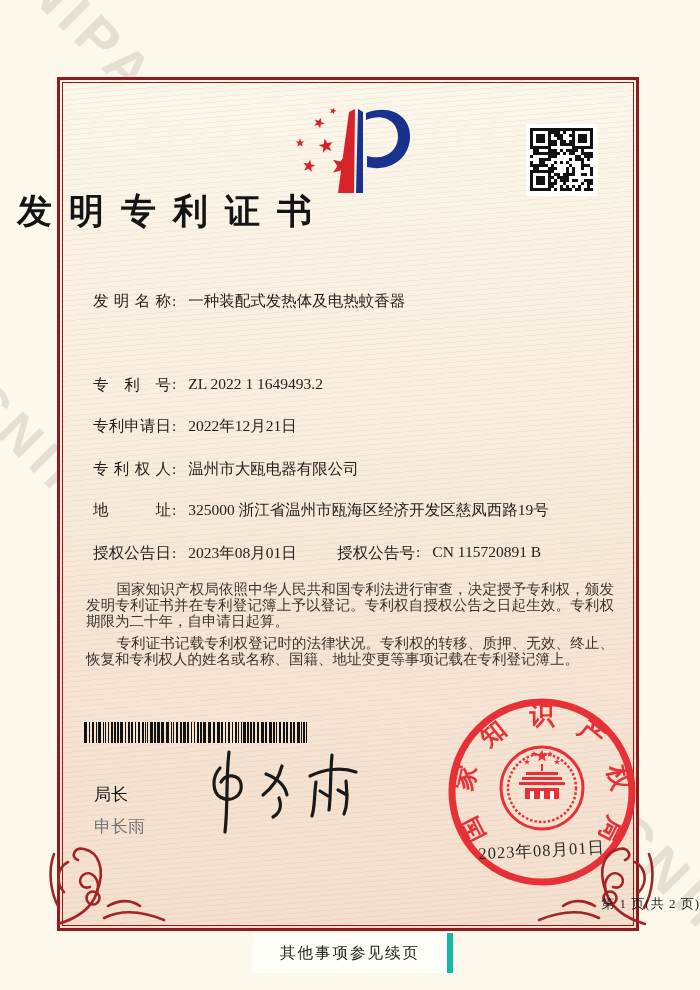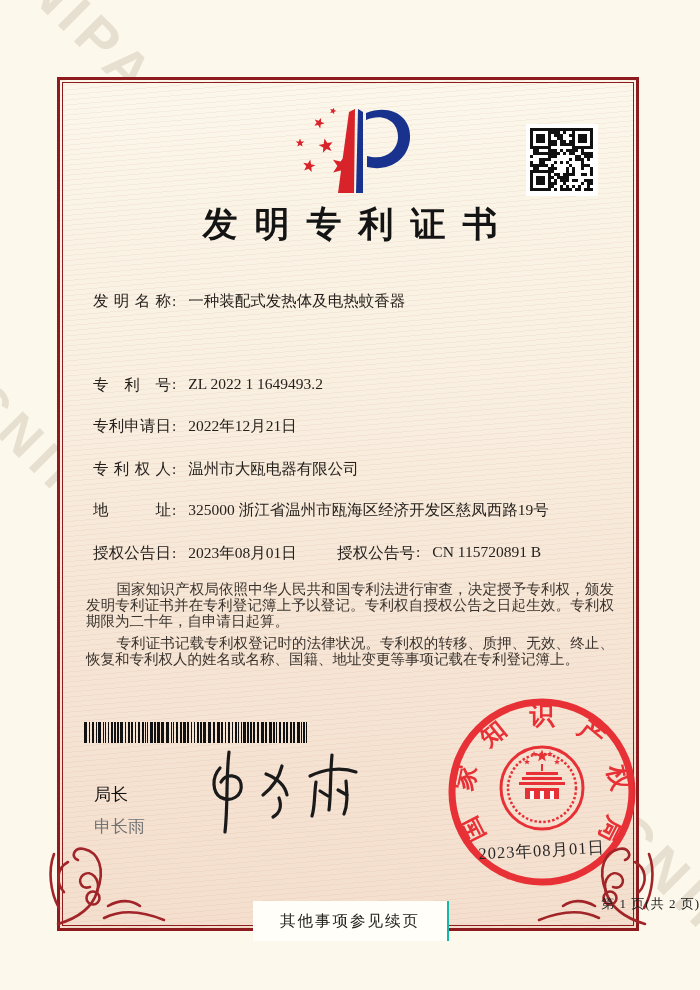--- a/index.html
+++ b/index.html
@@ -17,39 +17,39 @@
   .cert-inner{position:absolute;left:57px;top:77px;width:576px;height:848px;
       border:3px solid #8e1c1e;
       background:
         repeating-linear-gradient(175deg, rgba(205,140,120,0.10) 0 1px, rgba(255,255,255,0) 1px 5px),
         linear-gradient(180deg,#fbf7ea 0%,#f9f0e1 35%,#f6e6d6 62%,#f4dfce 100%);}
   .cert-inner::before{content:'';position:absolute;inset:2px;border:1px solid #8e1c1e;pointer-events:none;}
   .certno{position:absolute;left:95px;top:126px;font-size:15.5px;letter-spacing:2px;color:#1d1d1d;}
   .logo{position:absolute;left:288px;top:101px;}
   .qrbox{position:absolute;left:526px;top:124px;width:72px;height:72px;background:#fff;}
   .qrbox svg{position:absolute;left:4px;top:4px;}
-  .title{position:absolute;left:0;top:201px;width:700px;text-align:center;font-size:35px;
+  .title{position:absolute;left:0;top:188px;width:700px;font-size:35px;
          font-weight:600;letter-spacing:17px;text-indent:17px;color:#141414;}
   .frow{position:absolute;left:93px;width:520px;font-size:15.5px;white-space:nowrap;color:#26211d;}
   .flabel{display:inline-block;width:78px;text-align:justify;text-align-last:justify;vertical-align:top;}
   .fcolon{margin:0 12px 0 1px;}
   .gp2{position:absolute;left:244px;top:0;}
   .paras{position:absolute;left:86px;top:581px;width:528px;color:#3a332d;}
   .paras p{margin:0 0 6px 0;font-size:14.5px;line-height:16px;text-indent:2.1em;text-align:justify;}
   .barcode{position:absolute;left:84px;top:722px;}
   .sig-svg{position:absolute;left:190px;top:746px;}
   .director-title{position:absolute;left:94px;top:783px;font-size:17px;font-family:Liberation Sans, sans-serif;color:#111;}
   .director-name{position:absolute;left:94px;top:815px;font-size:17px;font-family:"Liberation Sans",sans-serif;color:#737373;}
   .seal{position:absolute;left:446px;top:696px;opacity:0.95;}
   .flourish{position:absolute;pointer-events:none;}
   .fl-left{left:46px;top:796px;}
   .fl-right{left:532px;top:796px;transform:scaleX(-1);}
   .pageinfo{position:absolute;left:0;top:895px;width:700px;text-align:right;font-size:13px;color:#1d1d1d;letter-spacing:1px;}
-  .contnote{position:absolute;left:253px;top:901px;width:194px;height:40px;background:#fffef9;
-            border-right:2px solid #14b8a6;display:flex;align-items:center;justify-content:center;
+  .contnote{position:absolute;left:253px;top:933px;width:194px;height:40px;background:#fffef9;
+            border-right:6px solid #14b8a6;display:flex;align-items:center;justify-content:center;
             font-size:15.5px;letter-spacing:2px;color:#24201c;}
 </style>
 </head>
 <body>
 
 <div class="page">
 
   <span class="wm wm1">CNIPA</span>
   <span class="wm wm2">CNIPA</span>
   <span class="wm wm3">CNIPA</span>

